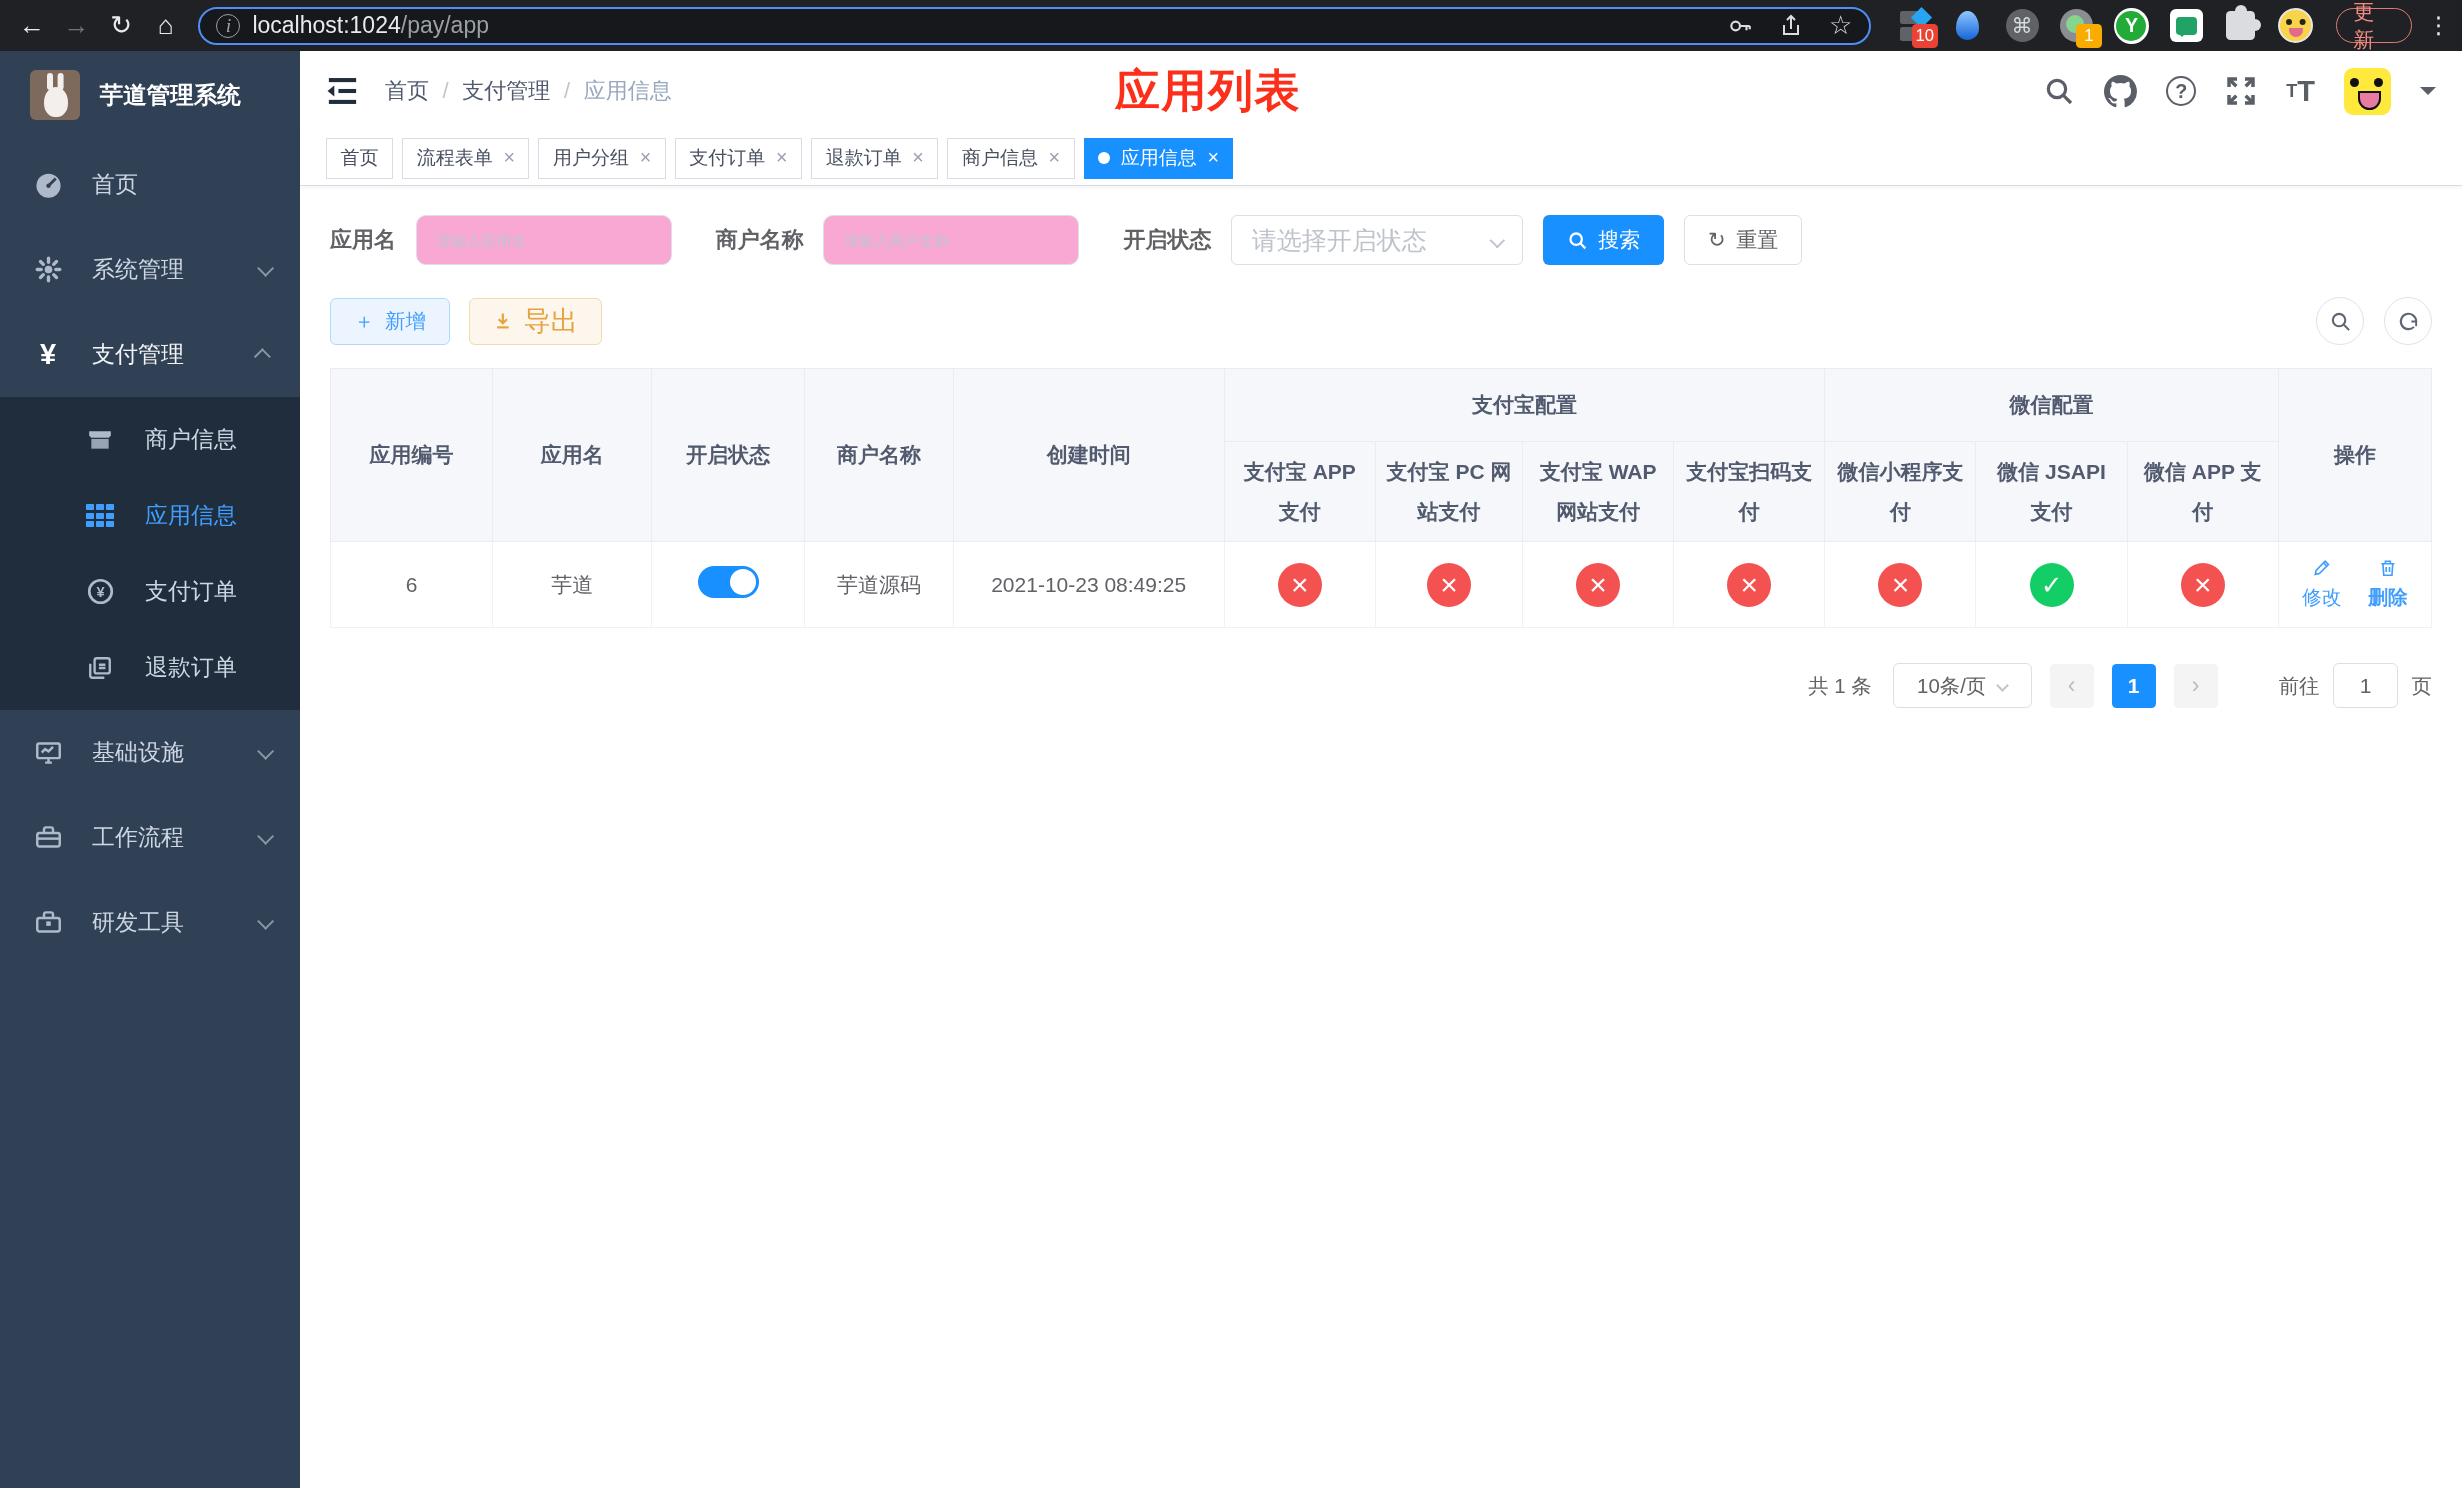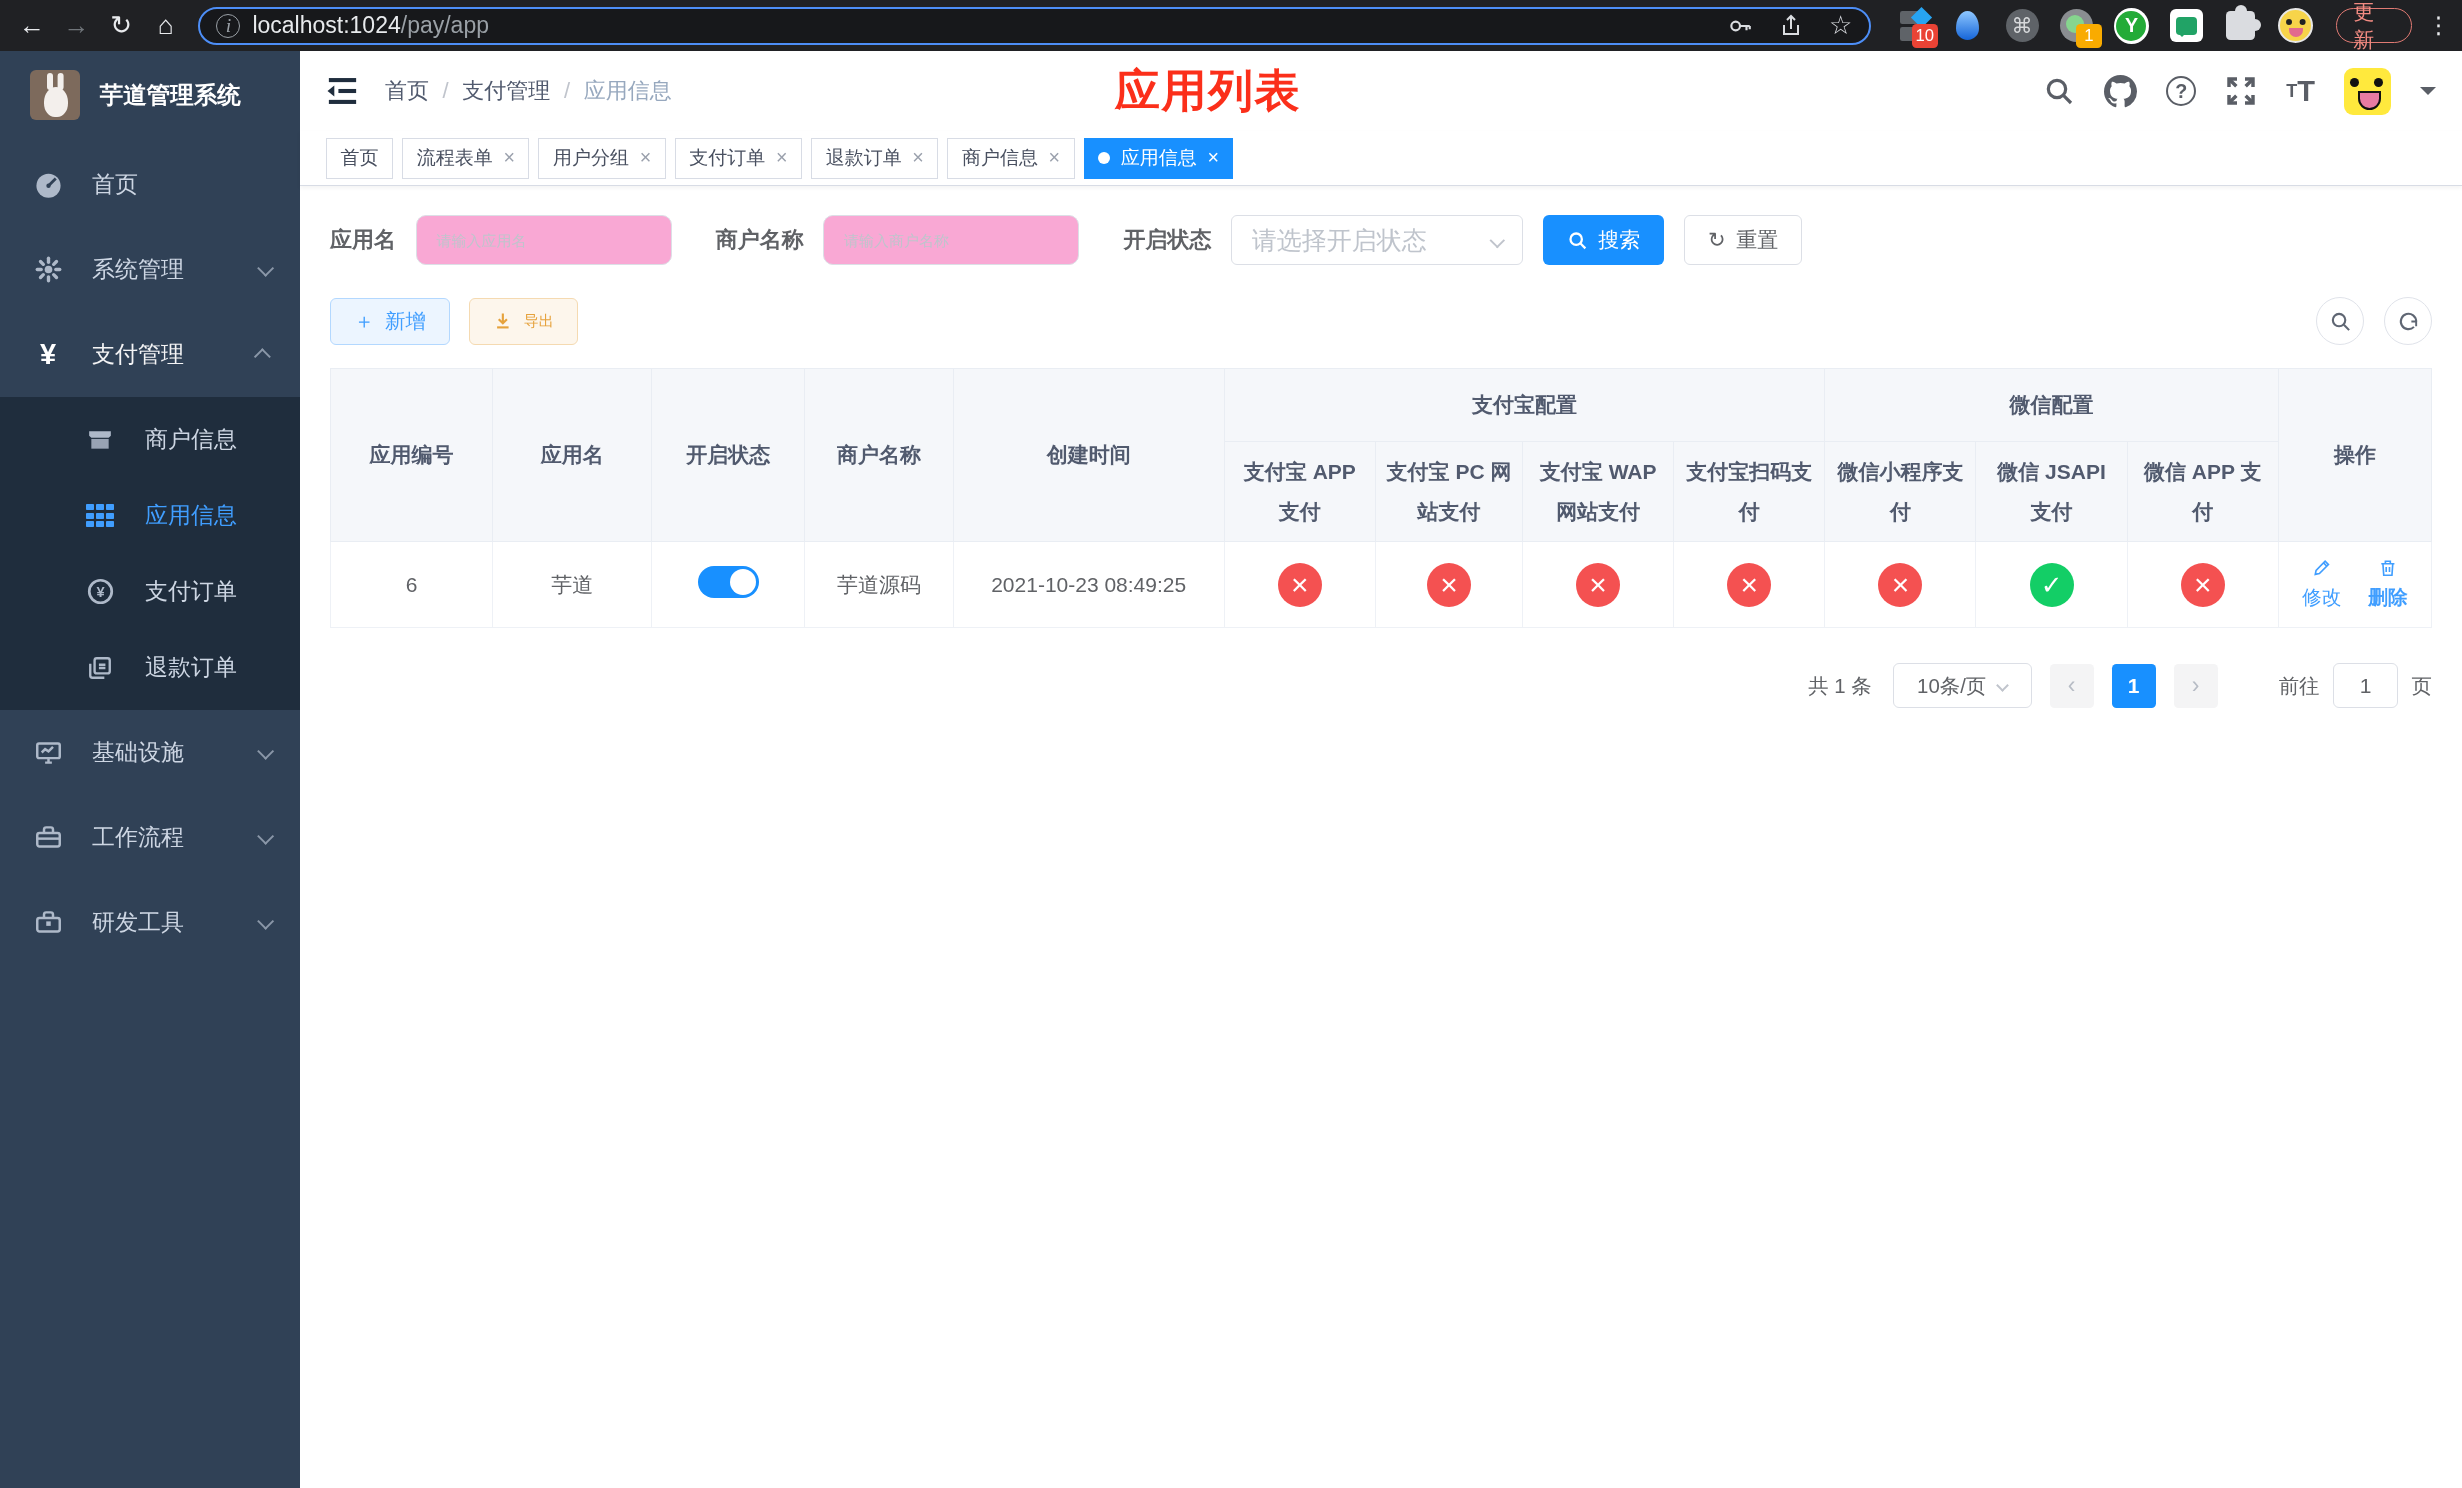--- a/index.html
+++ b/index.html
@@ -99,21 +99,21 @@
   .f-select input { border:none; outline:none; font-size:25px; width:100%; color:#606266; background:transparent; }
   .f-select input::placeholder { color:#bfc4cc; }
   .f-select .chev { width:10.6px; height:10.6px; border-right:2.3px solid #c0c4cc; border-bottom:2.3px solid #c0c4cc; transform:rotate(45deg); margin-left:6px; flex-shrink:0; }
   .btn { height:50px; border-radius:6px; font-size:21px; display:inline-flex; align-items:center; justify-content:center; gap:10.6px; cursor:pointer; border:0.8px solid transparent; white-space:nowrap; }
   .btn-search { background:#1890ff; color:#fff; padding:0 23px; margin-left:19.7px; }
   .btn-reset { background:#fff; color:#606266; border-color:#dcdfe6; padding:0 23px; margin-left:19.7px; }
 
   
   .action-row { display:flex; align-items:center; margin-bottom:23px; }
   .btn-add { background:#ecf5ff; color:#409eff; border-color:#b3d8ff; padding:0 23px; font-size:20.4px; height:47px; }
-  .btn-export { background:#fdf6ec; color:#e6a23c; border-color:#f5dab1; padding:0 23px; font-size:15px; height:47px; margin-left:19.7px; }
+  .btn-export { background:#fdf6ec; color:#e6a23c; border-color:#f5dab1; padding:0 23px; font-size:27px; height:47px; margin-left:19.7px; }
   .round-btns { margin-left:auto; display:flex; gap:19.7px; }
   .round-btn { width:48px; height:48px; border:0.8px solid #e0e3ea; border-radius:50%; background:#fff; display:flex; align-items:center; justify-content:center; color:#5f6673; cursor:pointer; }
 
   
   table.grid { width:100%; border-collapse:collapse; table-layout:fixed; }
   .grid th { background:#f5f7fa; border:0.8px solid #e9edf3; color:#515a6e; font-size:21px; font-weight:700; text-align:center; line-height:1.9; padding:7.6px 10.6px; }
   .grid thead tr:first-child th { height:73px; }
   .grid thead tr:last-child th { height:100px; }
   .grid td { border:0.8px solid #eef1f6; height:86px; text-align:center; font-size:21px; color:#606266; background:#fff; }
   .toggle { display:inline-block; width:61px; height:32px; border-radius:16px; background:#dcdfe6; position:relative; cursor:pointer; }

